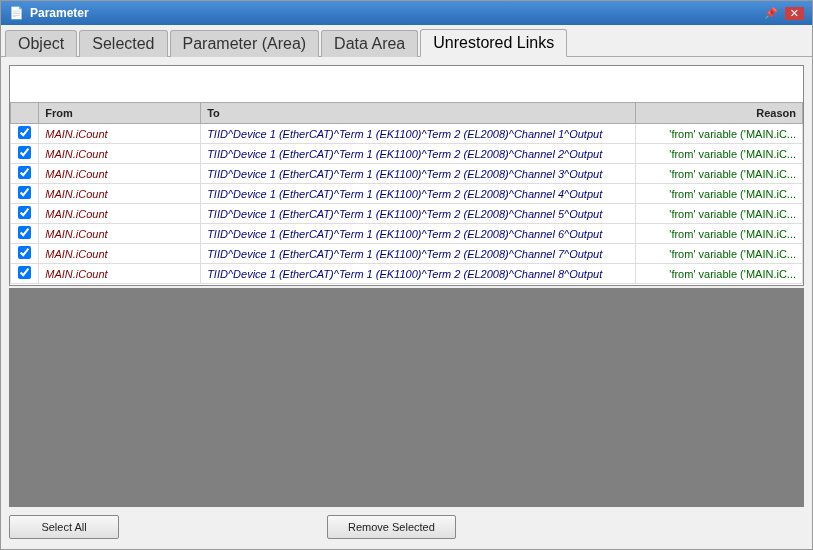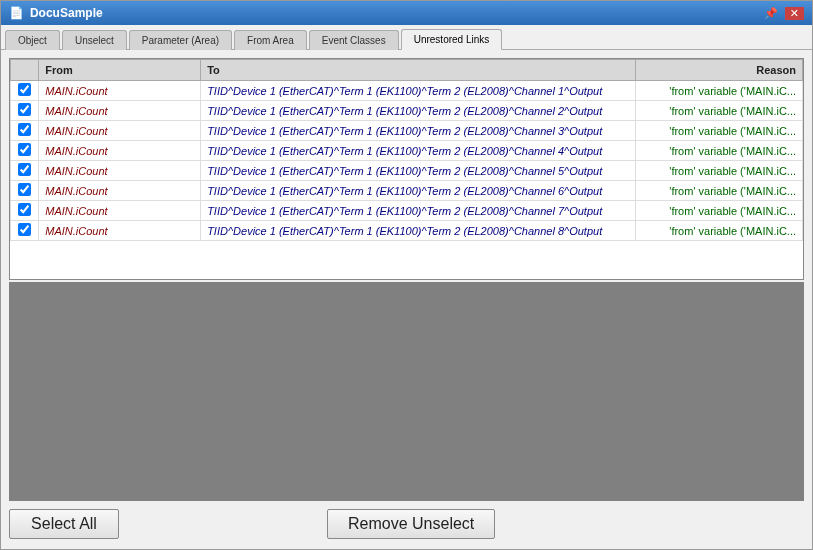--- a/index.html
+++ b/index.html
@@ -57,21 +57,21 @@
       align-items: flex-end;
       padding: 4px 4px 0 4px;
       gap: 2px;
     }
     .tab {
       padding: 4px 12px;
       border: 1px solid #aaa;
       border-bottom: none;
       background: #d4d4d4;
       cursor: pointer;
-      font-size: 10px;
+      font-size: 16px;
       color: #333;
       border-radius: 3px 3px 0 0;
       margin-bottom: -1px;
     }
     .tab.active {
       background: #f0f0f0;
       color: #000;
       border-bottom: 1px solid #f0f0f0;
       font-weight: 500;
       z-index: 1;
@@ -88,20 +88,21 @@
     .table-container {
       flex: 1;
       border: 1px solid #888;
       background: white;
       overflow: auto;
     }
     table {
       width: 100%;
       border-collapse: collapse;
       font-size: 11px;
+      margin-top: 36px;
     }
     thead tr {
       background: #d8d8d8;
     }
     thead th {
       border: 1px solid #aaa;
       padding: 4px 6px;
       text-align: left;
       font-weight: 600;
       color: #222;
@@ -145,49 +146,48 @@
       gap: 8px;
       padding: 8px 0 2px 0;
       justify-content: flex-start;
       align-items: center;
     }
     .btn {
       padding: 5px 20px;
       border: 1px solid #888;
       background: linear-gradient(to bottom, #f8f8f8, #e0e0e0);
       cursor: pointer;
-      font-size: 16px;
+      font-size: 11px;
       border-radius: 2px;
       color: #222;
       min-width: 110px;
     }
     .remove-btn { margin-left: 200px; }
   </style>
 </head>
 <body>
 
 <div class="window">
 
   <div class="title-bar">
     <div class="title-bar-left">
       <span>📄</span>
-      <span>DocuSample</span>
+      <span>Parameter</span>
     </div>
     <div class="title-bar-right">
       <button class="tb-btn">📌</button>
       <button class="tb-btn close-btn">✕</button>
     </div>
   </div>
 
   <div class="tabs-container">
     <div class="tab">Object</div>
-    <div class="tab">Unselect</div>
+    <div class="tab">Selected</div>
     <div class="tab">Parameter (Area)</div>
-    <div class="tab">From Area</div>
-    <div class="tab">Event Classes</div>
+    <div class="tab">Data Area</div>
     <div class="tab active">Unrestored Links</div>
   </div>
 
   <div class="content-area">
     <div class="table-container">
       <table>
         <thead>
           <tr>
             <th class="checkbox-cell"></th>
             <th class="col-from">From</th>
@@ -311,16 +311,16 @@
       </td>
     </tr>
           </tbody>
       </table>
     </div>
 
     <div style="flex:1; background:#808080; margin-top:2px;"></div>
 
     <div class="buttons-row">
       <button class="btn">Select All</button>
-      <button class="btn remove-btn">Remove Unselect</button>
+      <button class="btn remove-btn">Remove Selected</button>
     </div>
   </div>
 </div>
 
 </body></html>

